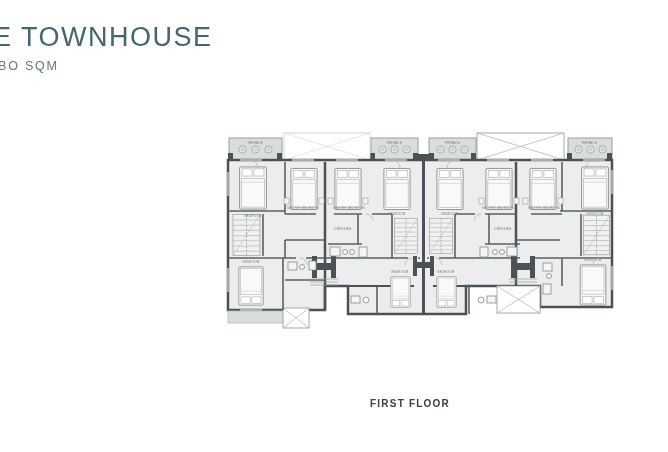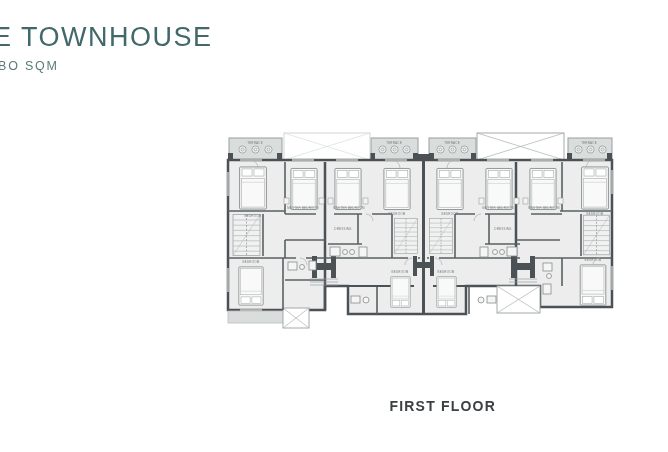--- a/index.html
+++ b/index.html
@@ -2,22 +2,22 @@
 <html><head>
 <meta charset="utf-8">
 <style>
   html,body{margin:0;padding:0;background:#fff;}
   .page{position:relative;width:668px;height:452px;background:#ffffff;overflow:hidden;
         font-family:"Liberation Sans",sans-serif;}
   .title{position:absolute;left:-7px;top:22px;font-size:27px;letter-spacing:1.5px;
          color:#41686a;font-weight:400;white-space:nowrap;}
   .subtitle{position:absolute;left:-2px;top:59px;font-size:12.5px;letter-spacing:1.8px;
          color:#5b7b79;font-weight:400;white-space:nowrap;}
-  .caption{position:absolute;left:296px;top:398px;width:200px;text-align:right;
-         font-size:14px;font-weight:bold;letter-spacing:1.2px;color:#3b4043;}
+  .caption{position:absolute;left:310px;top:398px;width:200px;text-align:center;
+         font-size:10px;font-weight:bold;letter-spacing:1.2px;color:#3b4043;}
   svg{position:absolute;left:0;top:0;}
   text.rl{font-family:"Liberation Sans",sans-serif;font-size:3px;fill:#798080;text-anchor:middle;letter-spacing:.2px;}
 </style>
 </head>
 <body>
 
 <div class="page">
 
   <div class="title">E TOWNHOUSE</div>
   <div class="subtitle">BO SQM</div>

